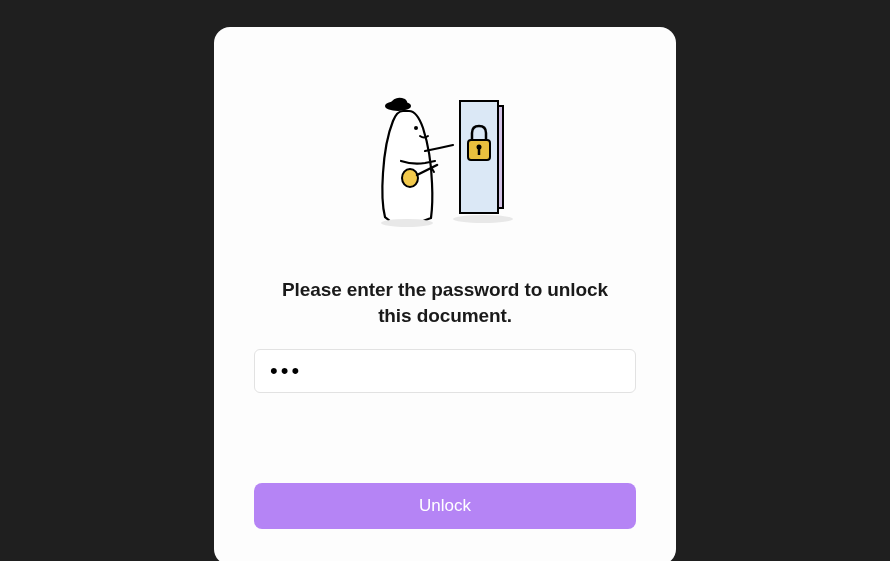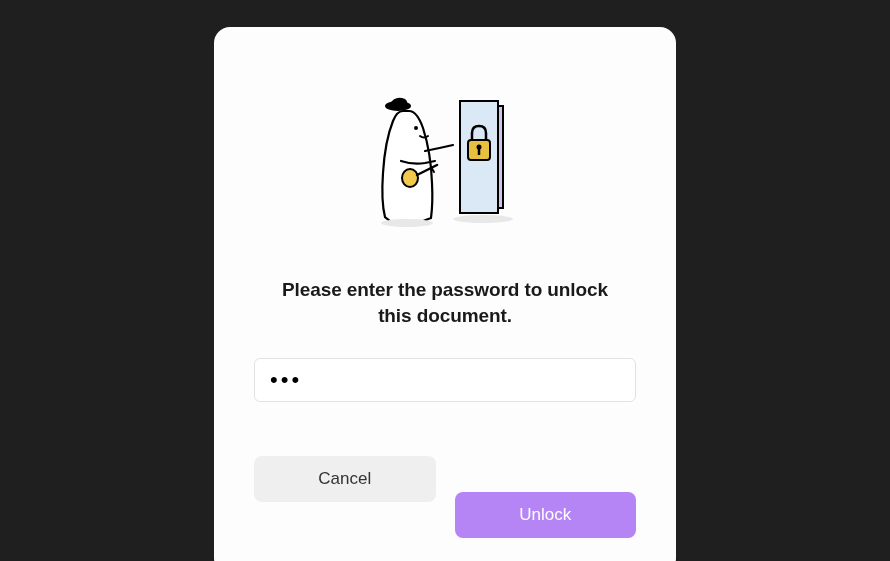--- a/index.html
+++ b/index.html
@@ -35,21 +35,21 @@
       margin-bottom: 34px;
       margin-top: 16px;
     }
     
     .prompt-text {
       font-size: 19px;
       font-weight: 600;
       color: #1a1a1a;
       text-align: center;
       line-height: 1.35;
-      margin-bottom: 30px;
+      margin-bottom: 21px;
       padding: 0 10px;
       letter-spacing: -0.1px;
     }
     
     .password-input {
       width: 382px;
       height: 44px;
       border: 1px solid #e2e2e2;
       border-radius: 6px;
       background: #ffffff;
@@ -131,17 +131,16 @@
 
       <ellipse cx="52" cy="140" rx="26" ry="4" fill="#e8e8e8"></ellipse>
     </svg>
   </div>
 
   <div class="prompt-text">Please enter the password to unlock this document.</div>
 
   <input type="password" class="password-input" value="•••" style="">
 
   <div class="button-row">
-    <button class="btn btn-cancel">Cancel</button>
     <button class="btn btn-unlock">Unlock</button>
   </div>
 
 </div>
 
 </body></html>

